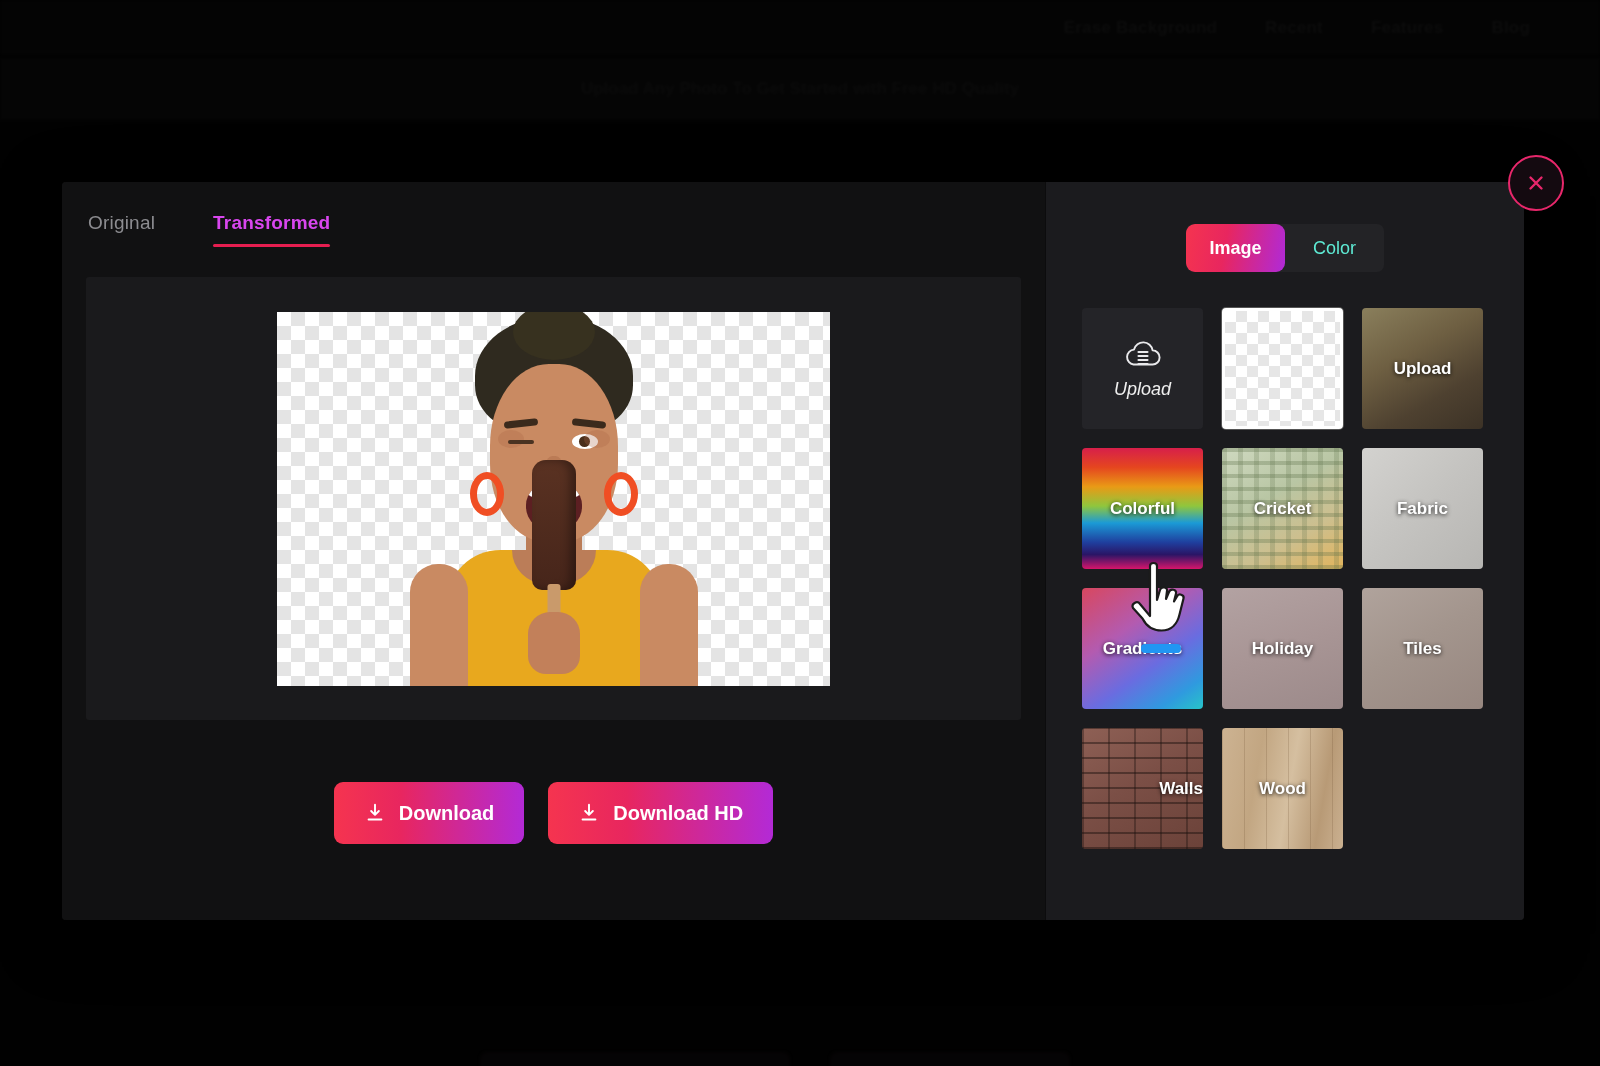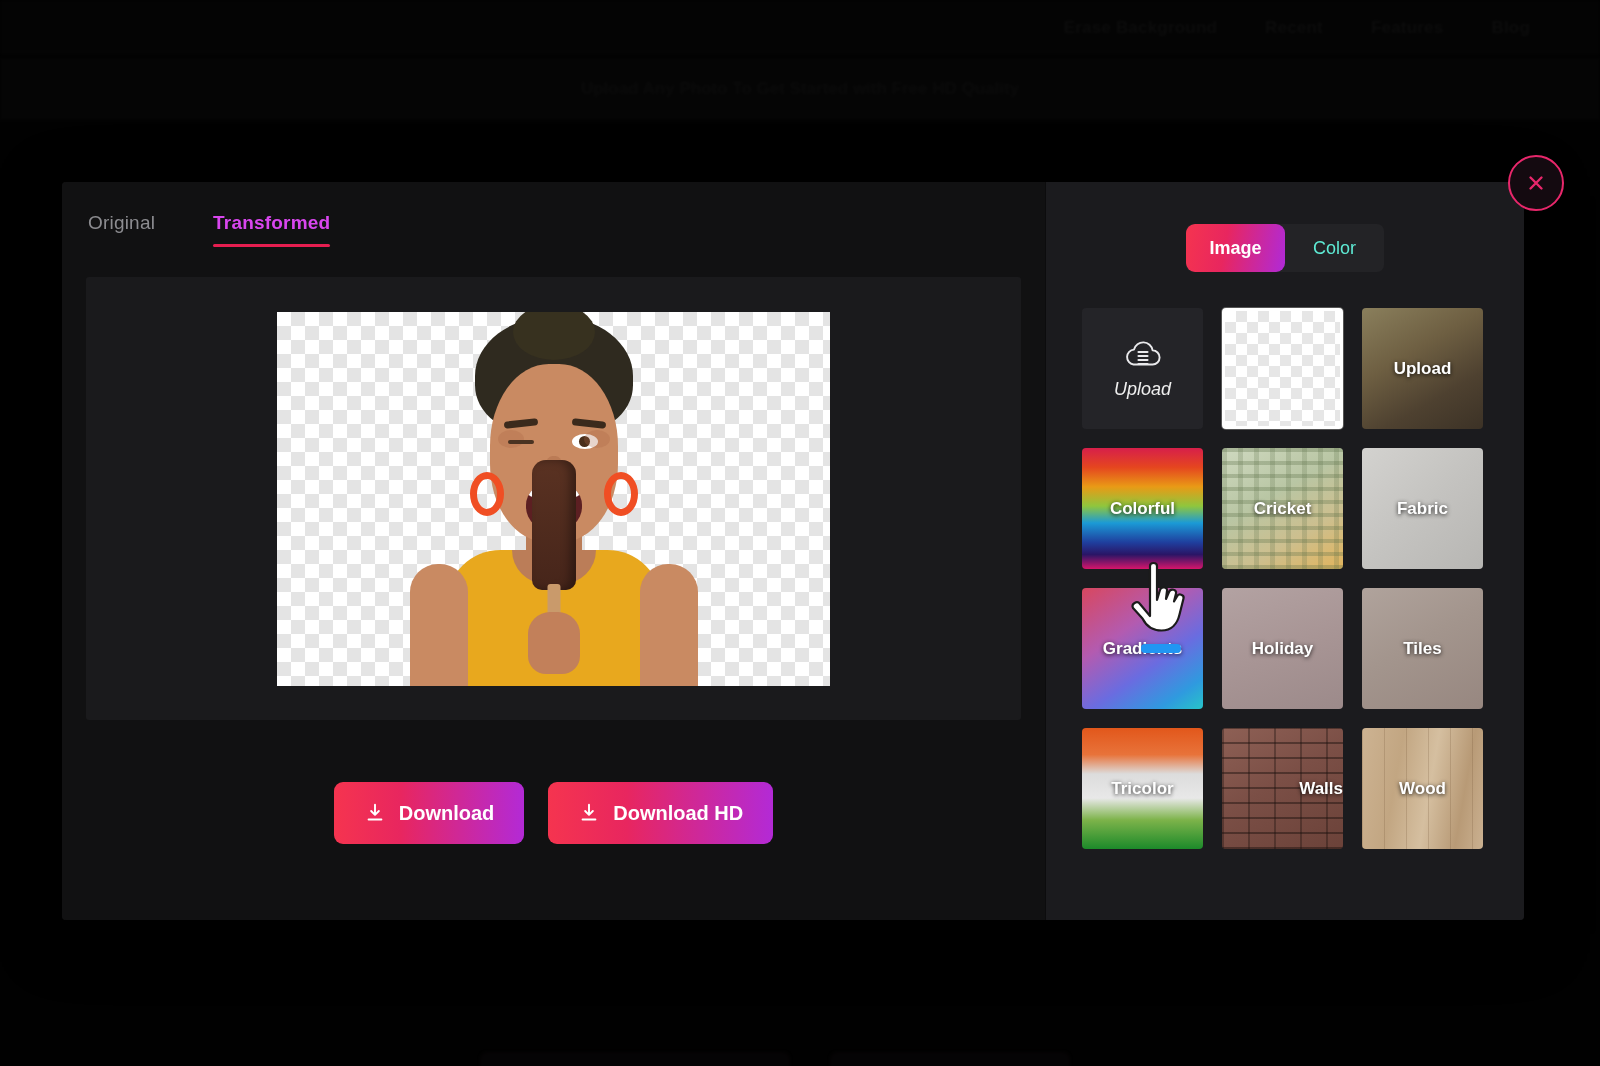--- a/index.html
+++ b/index.html
@@ -353,23 +353,20 @@
       <div class="cell sw-gradients">
         <span class="cell-label">Gradients</span>
       </div>
       <div class="cell sw-holiday">
         <span class="cell-label">Holiday</span>
       </div>
       <div class="cell sw-tiles">
         <span class="cell-label">Tiles</span>
       </div>
 
-      <div class="cell sw-tricolor">
-        <span class="cell-label">Tricolor</span>
-      </div>
       <div class="cell sw-walls">
         <span class="cell-label">Walls</span>
       </div>
       <div class="cell sw-wood">
         <span class="cell-label">Wood</span>
       </div>
 
     </div>
   </div>
 </div>

